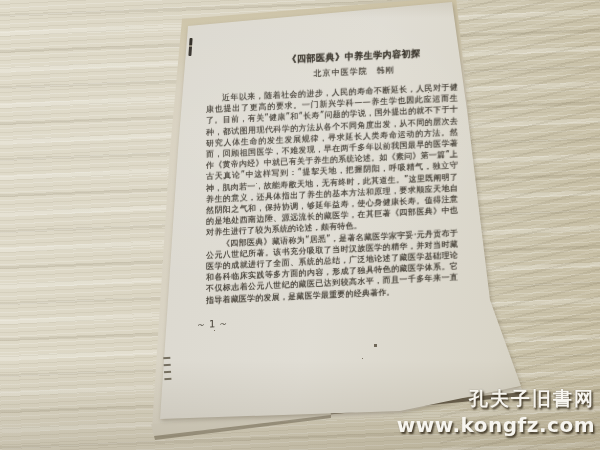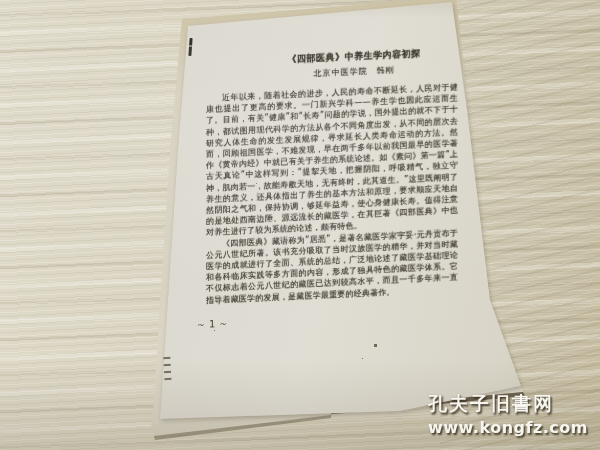--- a/index.html
+++ b/index.html
@@ -58,25 +58,25 @@
   .specks{position:absolute;left:0;top:0;width:1px;height:1px;background:transparent;
     box-shadow:375px 345px 0 1px #6f6758,362px 358px 0 0 #7a7263,300px 241px 0 0 #6f6758,
       256px 183px 0 0 #7d7668,428px 92px 0 0 #827a6a,214px 330px 0 0 #7a7263;}
 
   .vignette{position:absolute;inset:0;pointer-events:none;
     background:
       radial-gradient(ellipse 70% 60% at 42% 30%, rgba(255,255,255,0.10), rgba(0,0,0,0) 60%),
       linear-gradient(to bottom, rgba(0,0,0,0) 80%, rgba(100,88,62,0.18));}
 
   
-  .watermark{position:absolute;right:12px;bottom:13px;color:#f7f5ef;}
+  .watermark{position:absolute;right:5px;bottom:13px;text-align:right;color:#f7f5ef;}
   .wm-name{font-size:19px;font-weight:bold;letter-spacing:2px;
     font-family:"DejaVu Serif",serif;
     text-shadow:1.5px 1.5px 2px rgba(55,47,30,0.9),0 0 1px rgba(60,52,35,0.6);}
-  .wm-url{font-size:16px;font-weight:bold;letter-spacing:0.5px;margin-top:1px;
+  .wm-url{font-size:20px;font-weight:bold;letter-spacing:0.5px;margin-top:1px;
     text-shadow:1.5px 1.5px 2px rgba(55,47,30,0.9);}
 </style>
 </head>
 <body>
 
 <div class="scene">
   <div class="wood"></div>
   <div class="wood-right"></div>
 
   <div class="under-sheet"></div>

